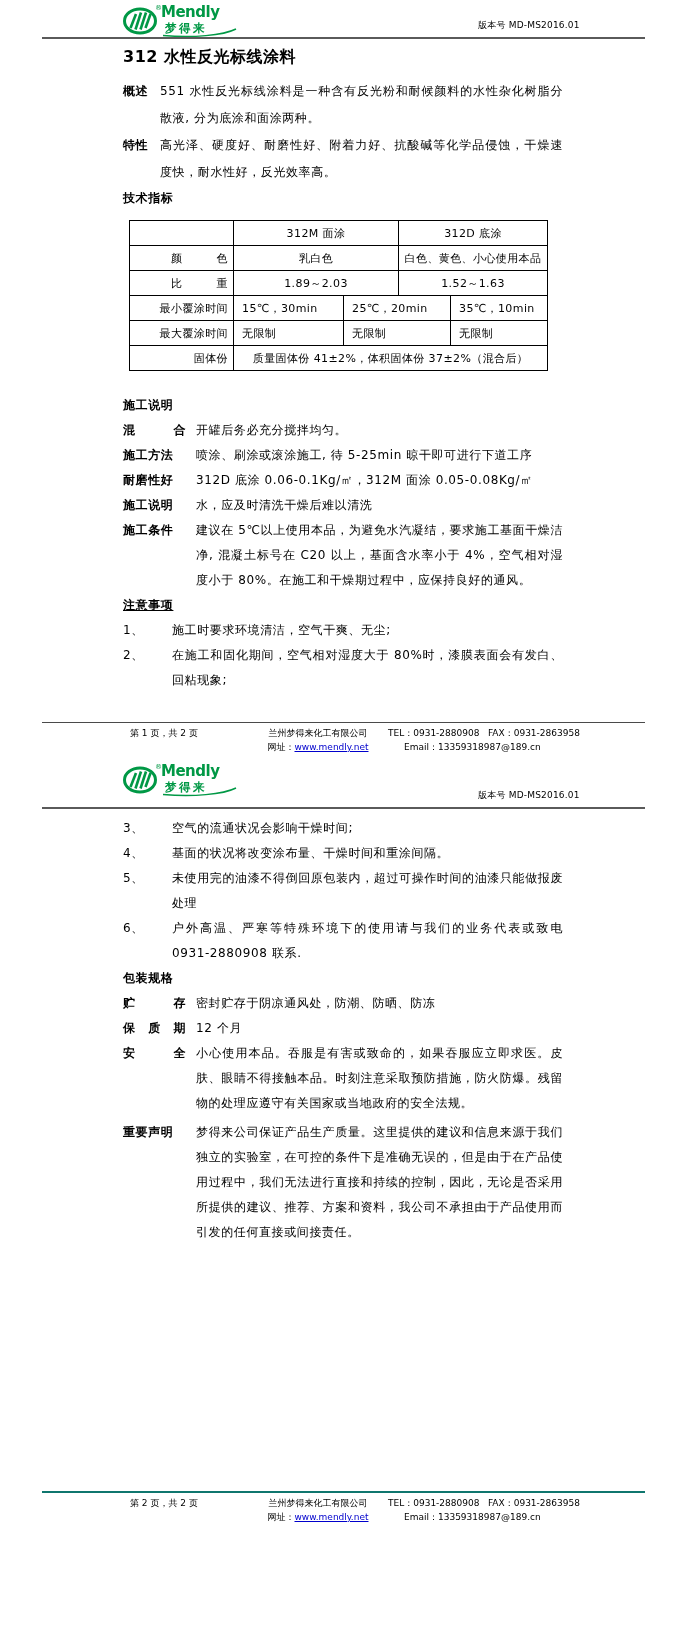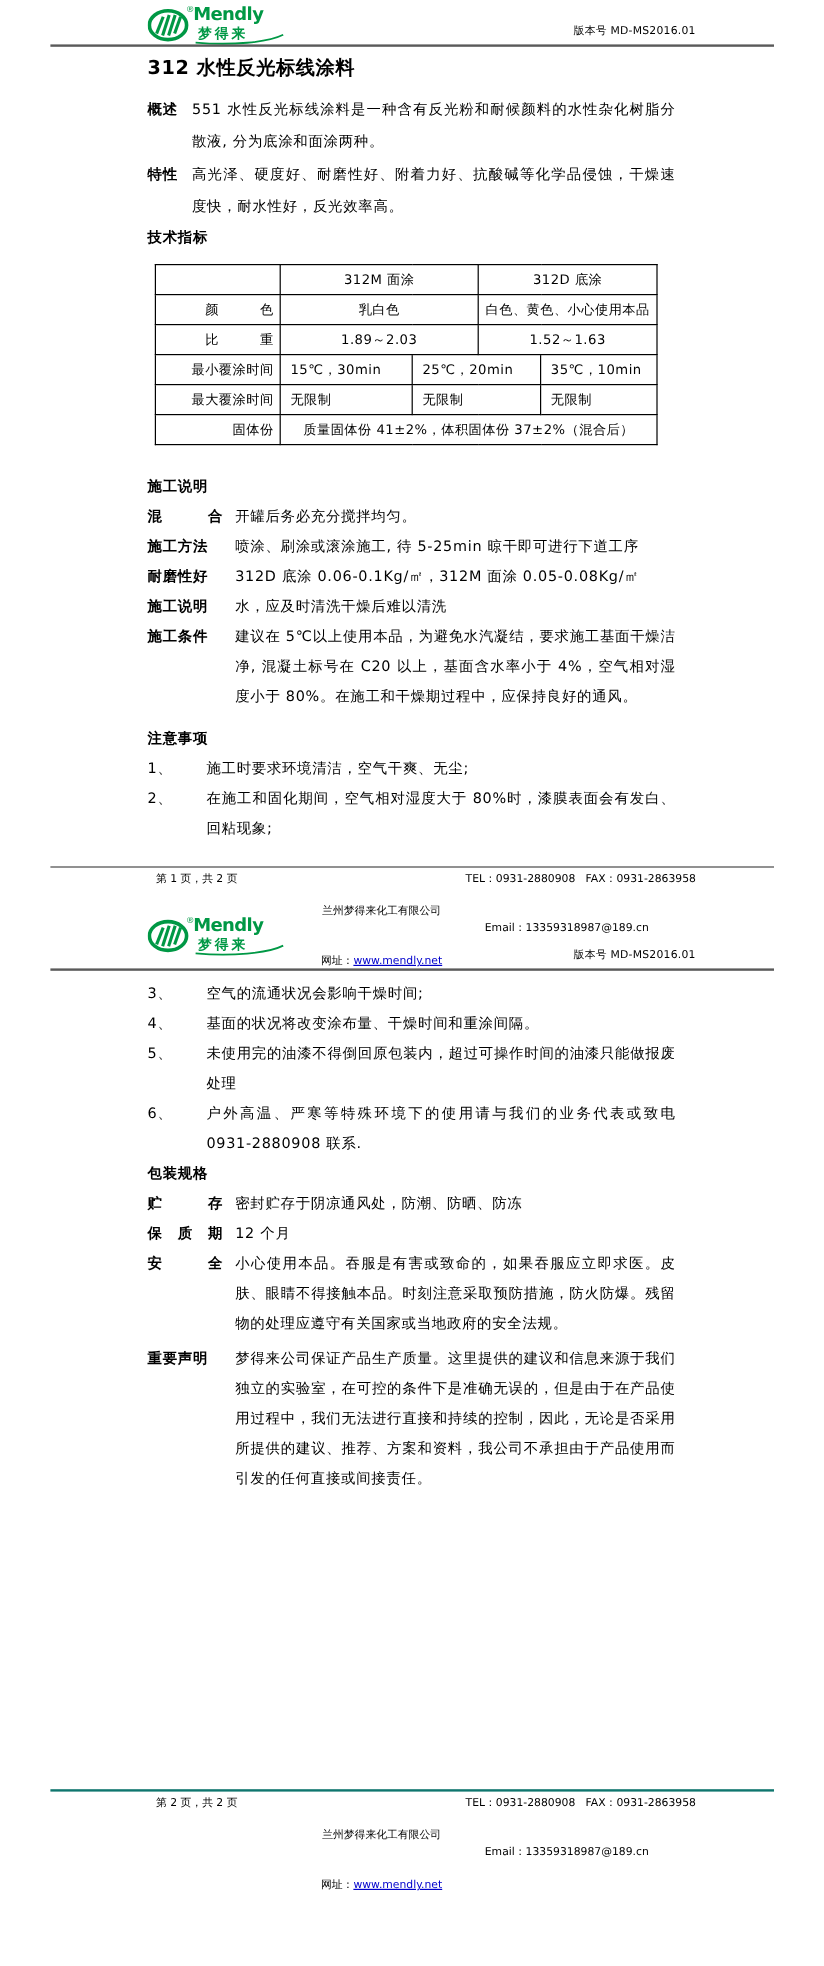--- a/index.html
+++ b/index.html
@@ -37,21 +37,21 @@
   .row .txt { flex:1; text-align:justify; }
   .note { display:flex; line-height:25px; letter-spacing:0.6px; }
   .note .num { width:49px; flex:none; }
   .note .txt { flex:1; text-align:justify; }
 
   
   .footer { position:absolute; left:42px; right:42px; padding-top:3px; font-size:9px; line-height:14px; }
   .footer.f1 { border-top:1px solid #4a4a4a; }
   .footer.f2 { border-top:2px solid #0f766e; }
   .fgrid { display:grid; grid-template-columns:118px 140px 100px auto; margin-left:88px; }
-  .fgrid .center { text-align:center;margin-top:27px; }
+  .fgrid .center { text-align:center; }
   .fgrid .email { grid-column:3 / 5; padding-left:16px; white-space:nowrap; }
   a.weblink { color:var(--link); text-decoration:underline; }
 
   .logo text { font-family:"DejaVu Sans","Liberation Sans",sans-serif; }
 </style>
 </head>
 <body>
 
 <div>
 
@@ -147,21 +147,21 @@
     </div>
     <div class="row">
       <span class="lbl">施工说明</span>
       <span class="txt">水，应及时清洗干燥后难以清洗</span>
     </div>
     <div class="row">
       <span class="lbl">施工条件</span>
       <span class="txt">建议在 5℃以上使用本品，为避免水汽凝结，要求施工基面干燥洁净, 混凝土标号在 C20 以上，基面含水率小于 4%，空气相对湿度小于 80%。在施工和干燥期过程中，应保持良好的通风。</span>
     </div>
 
-    <div class="heading" style="margin-top:10px;">注意事项</div>
+    <div class="heading" style="text-decoration:underline;">注意事项</div>
 
     <div class="note">
       <span class="num">1、</span>
       <span class="txt">施工时要求环境清洁，空气干爽、无尘;</span>
     </div>
     <div class="note">
       <span class="num">2、</span>
       <span class="txt">在施工和固化期间，空气相对湿度大于 80%时，漆膜表面会有发白、回粘现象;</span>
     </div>
   </div>

